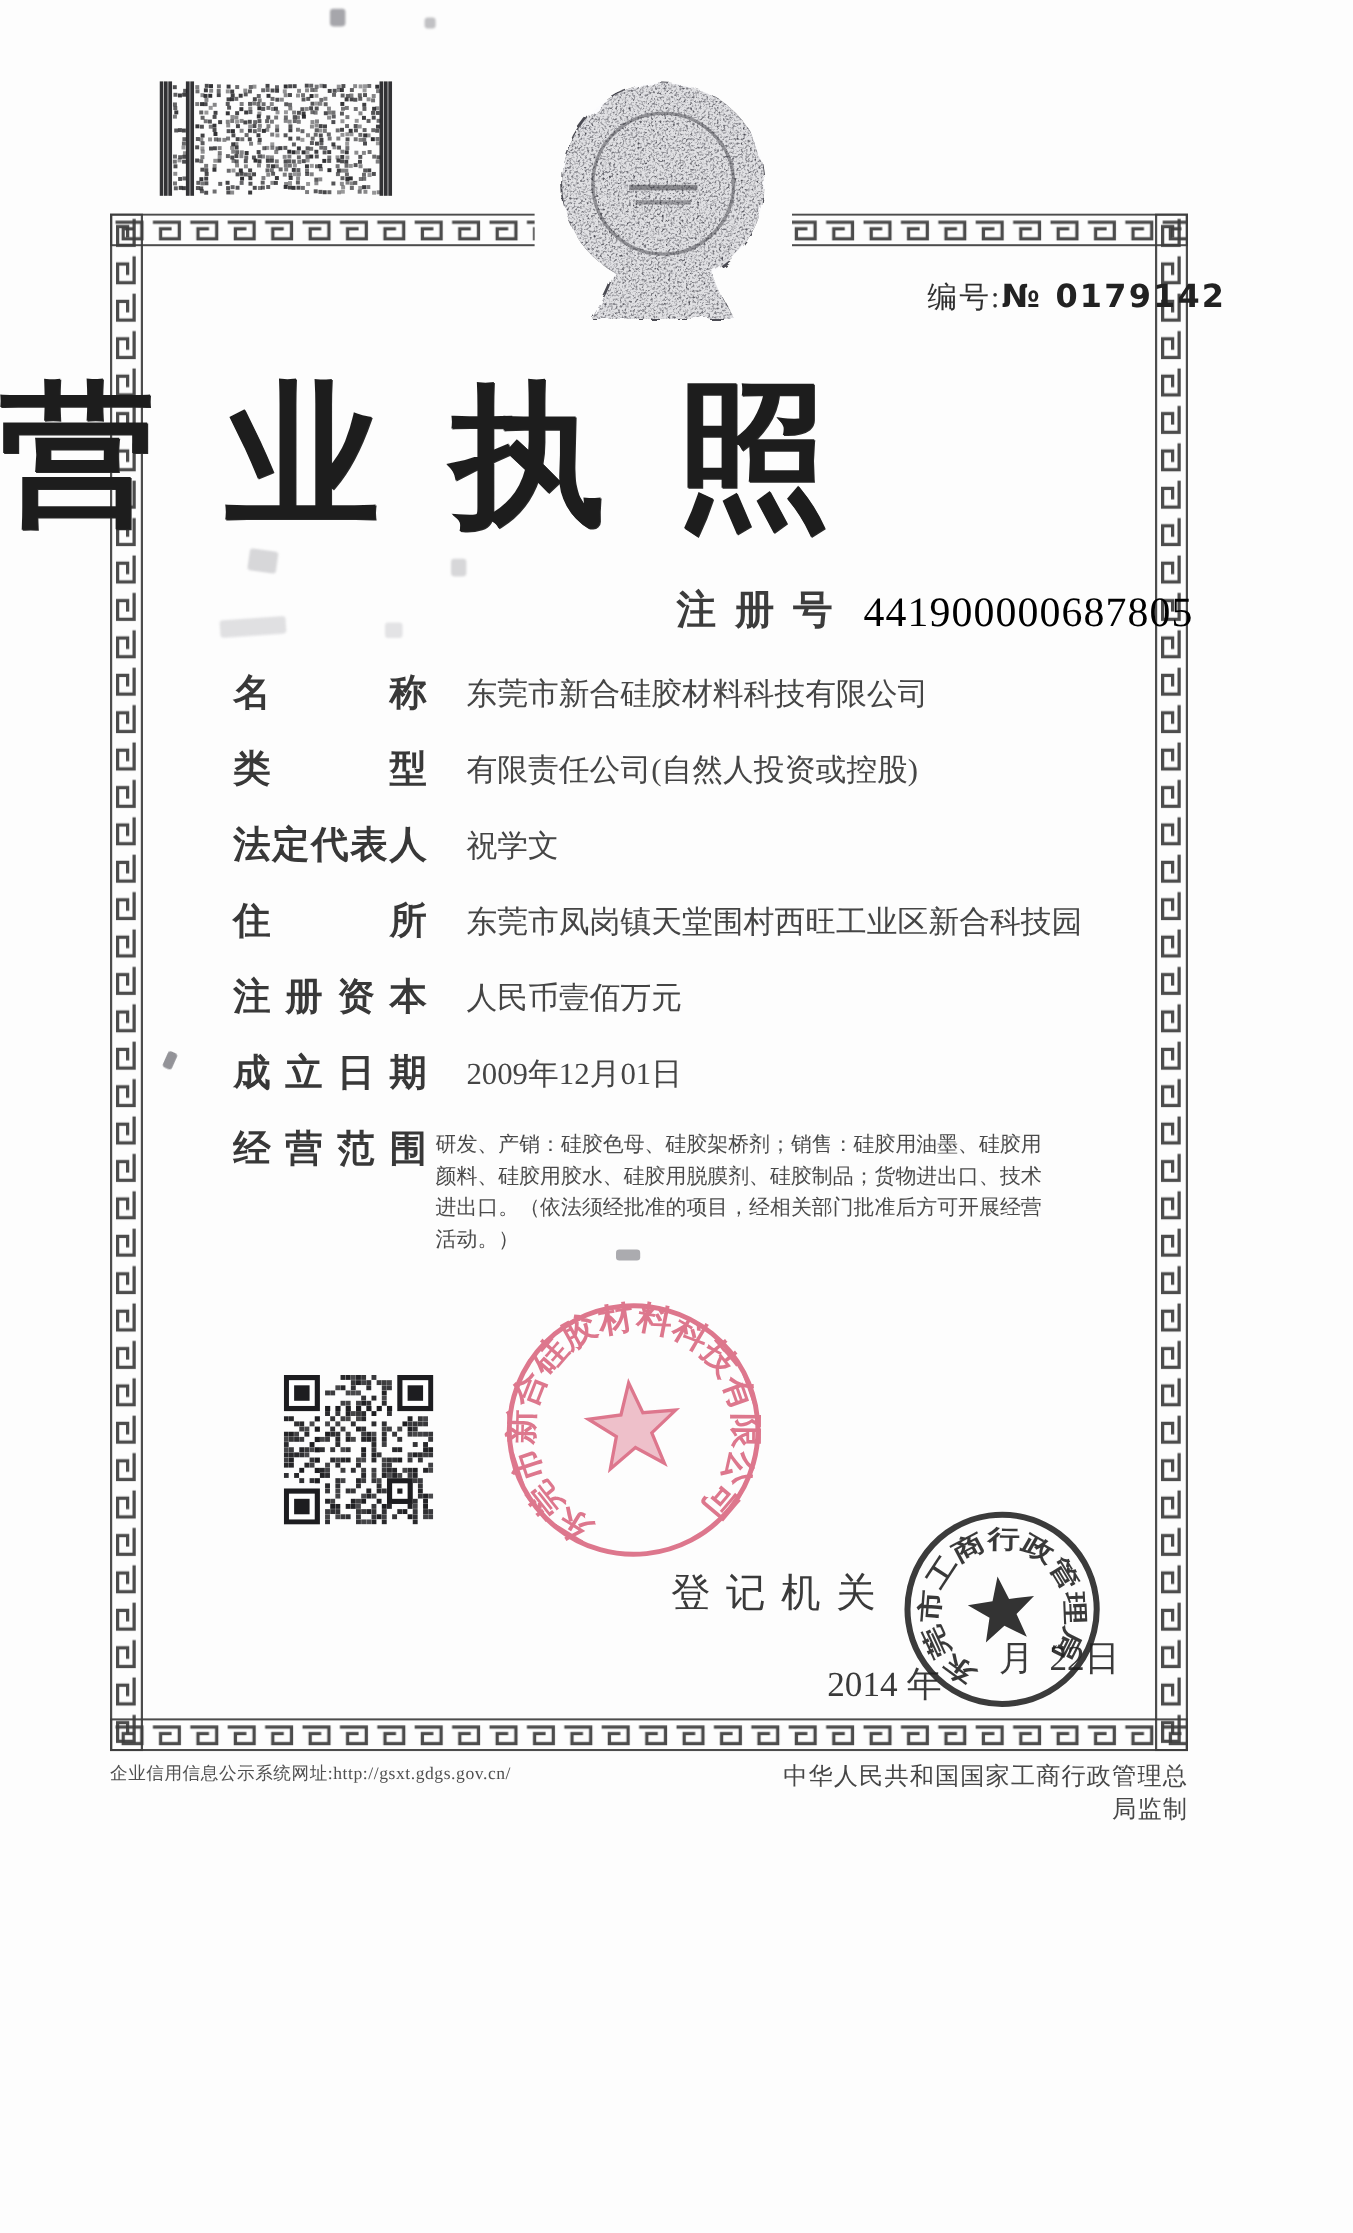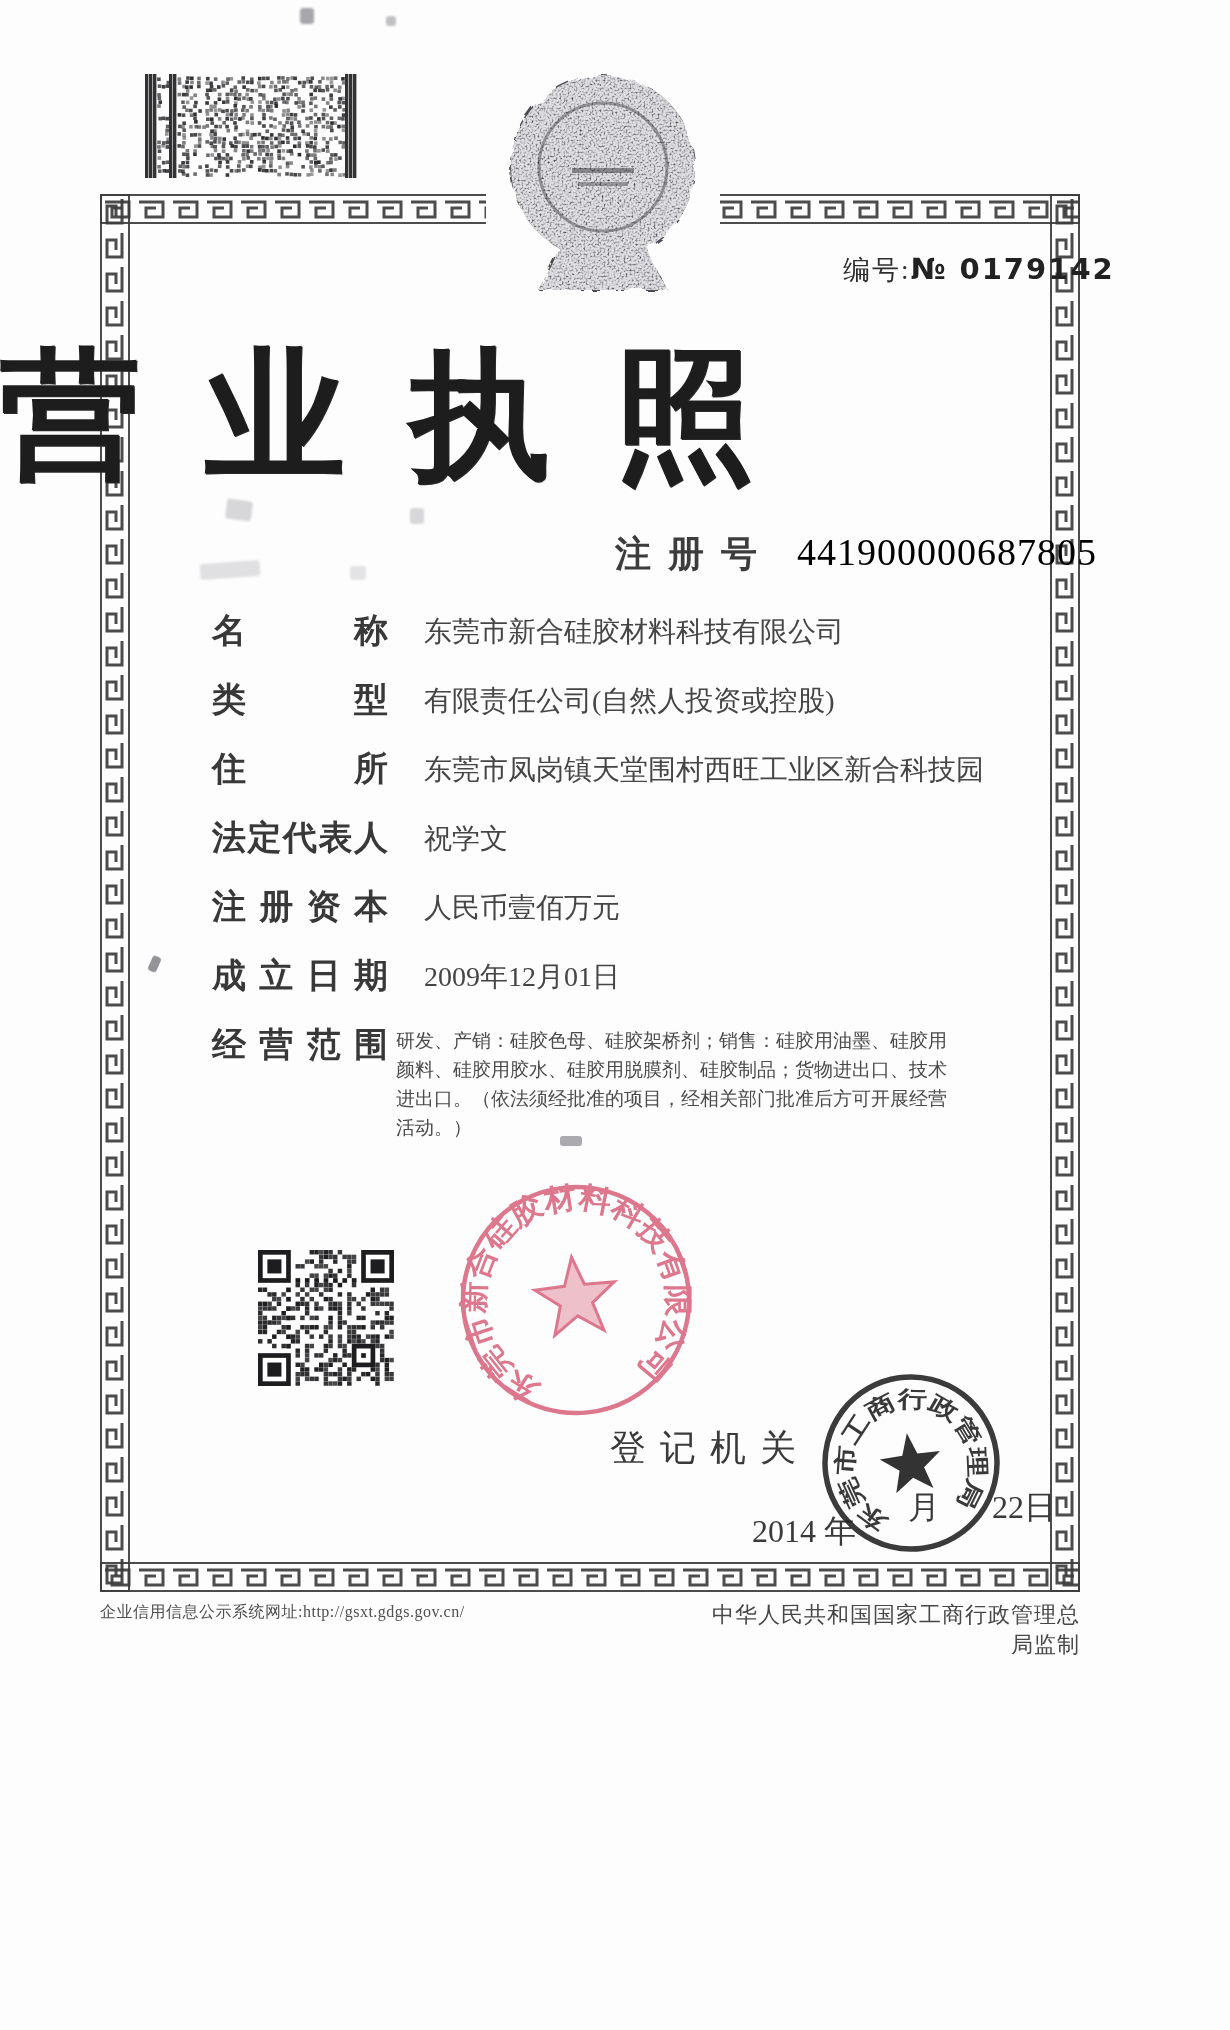--- a/index.html
+++ b/index.html
@@ -23,21 +23,21 @@
   .serial-label{font-size:27px;color:#2f2f2f;letter-spacing:2px;}
   .serial-no{font-family:"DejaVu Sans",sans-serif;font-weight:700;font-size:29px;color:#222;letter-spacing:2px;}
   
   .title{
     position:absolute;left:0;right:0;top:330px;text-align:left;z-index:5;
     font-family:"DejaVu Sans",sans-serif;font-weight:700;font-size:140px;line-height:170px;
     color:#1d1d1d;letter-spacing:8px;white-space:nowrap;
     text-shadow:1px 1px 0 #2a2a2a;
   }
   
-  .regno{position:absolute;left:615px;top:530px;z-index:5;display:flex;align-items:flex-start;gap:36px;white-space:nowrap;}
+  .regno{position:absolute;left:615px;top:530px;z-index:5;display:flex;align-items:flex-end;gap:24px;white-space:nowrap;}
   .regno-label{font-size:36px;font-weight:600;color:#3c3c3c;letter-spacing:4px;}
   .regno-value{font-size:38px;color:#000000;letter-spacing:1px;}
   
   .fields{position:absolute;left:212px;top:608px;width:830px;z-index:5;}
   .field-row{display:flex;align-items:flex-start;height:69px;}
   .field-label{
     display:inline-block;width:176px;flex:0 0 176px;
     font-size:34px;font-weight:700;color:#383838;line-height:46px;
     text-align:justify;text-align-last:justify;text-justify:inter-character;
   }
@@ -51,21 +51,21 @@
   
   .red-seal{position:absolute;left:459px;top:1183px;width:234px;height:234px;z-index:6;opacity:.85;transform:rotate(-6deg);}
   
   .registrar-label{
     position:absolute;left:610px;top:1424px;width:186px;z-index:5;
     font-size:36px;font-weight:400;color:#3a3a3a;
     text-align:justify;text-align-last:justify;text-justify:inter-character;
   }
   .date-year{position:absolute;left:752px;top:1486px;font-size:32px;color:#3a3a3a;z-index:5;white-space:nowrap;margin-top:24px;}
   .date-month{position:absolute;left:908px;top:1486px;font-size:32px;color:#3a3a3a;z-index:5;}
-  .date-day{position:absolute;left:992px;top:1486px;font-size:32px;color:#3a3a3a;z-index:5;white-space:nowrap;}
+  .date-day{position:absolute;left:954px;top:1486px;font-size:32px;color:#3a3a3a;z-index:5;white-space:nowrap;}
   .black-seal{position:absolute;left:820px;top:1372px;width:182px;height:182px;z-index:7;opacity:.87;transform:rotate(-8deg);}
   
   .footer-left{position:absolute;left:100px;top:1602px;font-size:16px;color:#4f4f4f;z-index:5;letter-spacing:.5px;}
   .footer-right{position:absolute;left:700px;top:1600px;width:380px;text-align:right;font-size:22px;color:#474747;z-index:5;letter-spacing:1px;}
   
   .artifact{position:absolute;z-index:2;background:rgba(95,95,105,.24);filter:blur(1.2px);border-radius:3px;}
   .art-1{left:226px;top:500px;width:26px;height:20px;transform:rotate(8deg);}
   .art-2{left:410px;top:508px;width:14px;height:16px;}
   .art-3{left:200px;top:562px;width:60px;height:16px;transform:rotate(-4deg);background:rgba(95,95,105,.18);}
   .art-4{left:350px;top:566px;width:16px;height:14px;background:rgba(95,95,105,.16);}
@@ -712,26 +712,26 @@
   <div class="fields">
     <div class="field-row">
       <span class="field-label">名称</span>
       <span class="field-value">东莞市新合硅胶材料科技有限公司</span>
     </div>
     <div class="field-row">
       <span class="field-label">类型</span>
       <span class="field-value">有限责任公司(自然人投资或控股)</span>
     </div>
     <div class="field-row">
+      <span class="field-label">法定代表人</span>
+      <span class="field-value">祝学文</span>
+    </div>
+    <div class="field-row">
       <span class="field-label">住所</span>
       <span class="field-value">东莞市凤岗镇天堂围村西旺工业区新合科技园</span>
-    </div>
-    <div class="field-row">
-      <span class="field-label">法定代表人</span>
-      <span class="field-value">祝学文</span>
     </div>
     <div class="field-row">
       <span class="field-label">注册资本</span>
       <span class="field-value">人民币壹佰万元</span>
     </div>
     <div class="field-row">
       <span class="field-label">成立日期</span>
       <span class="field-value">2009年12月01日</span>
     </div>
     <div class="field-row multiline">

